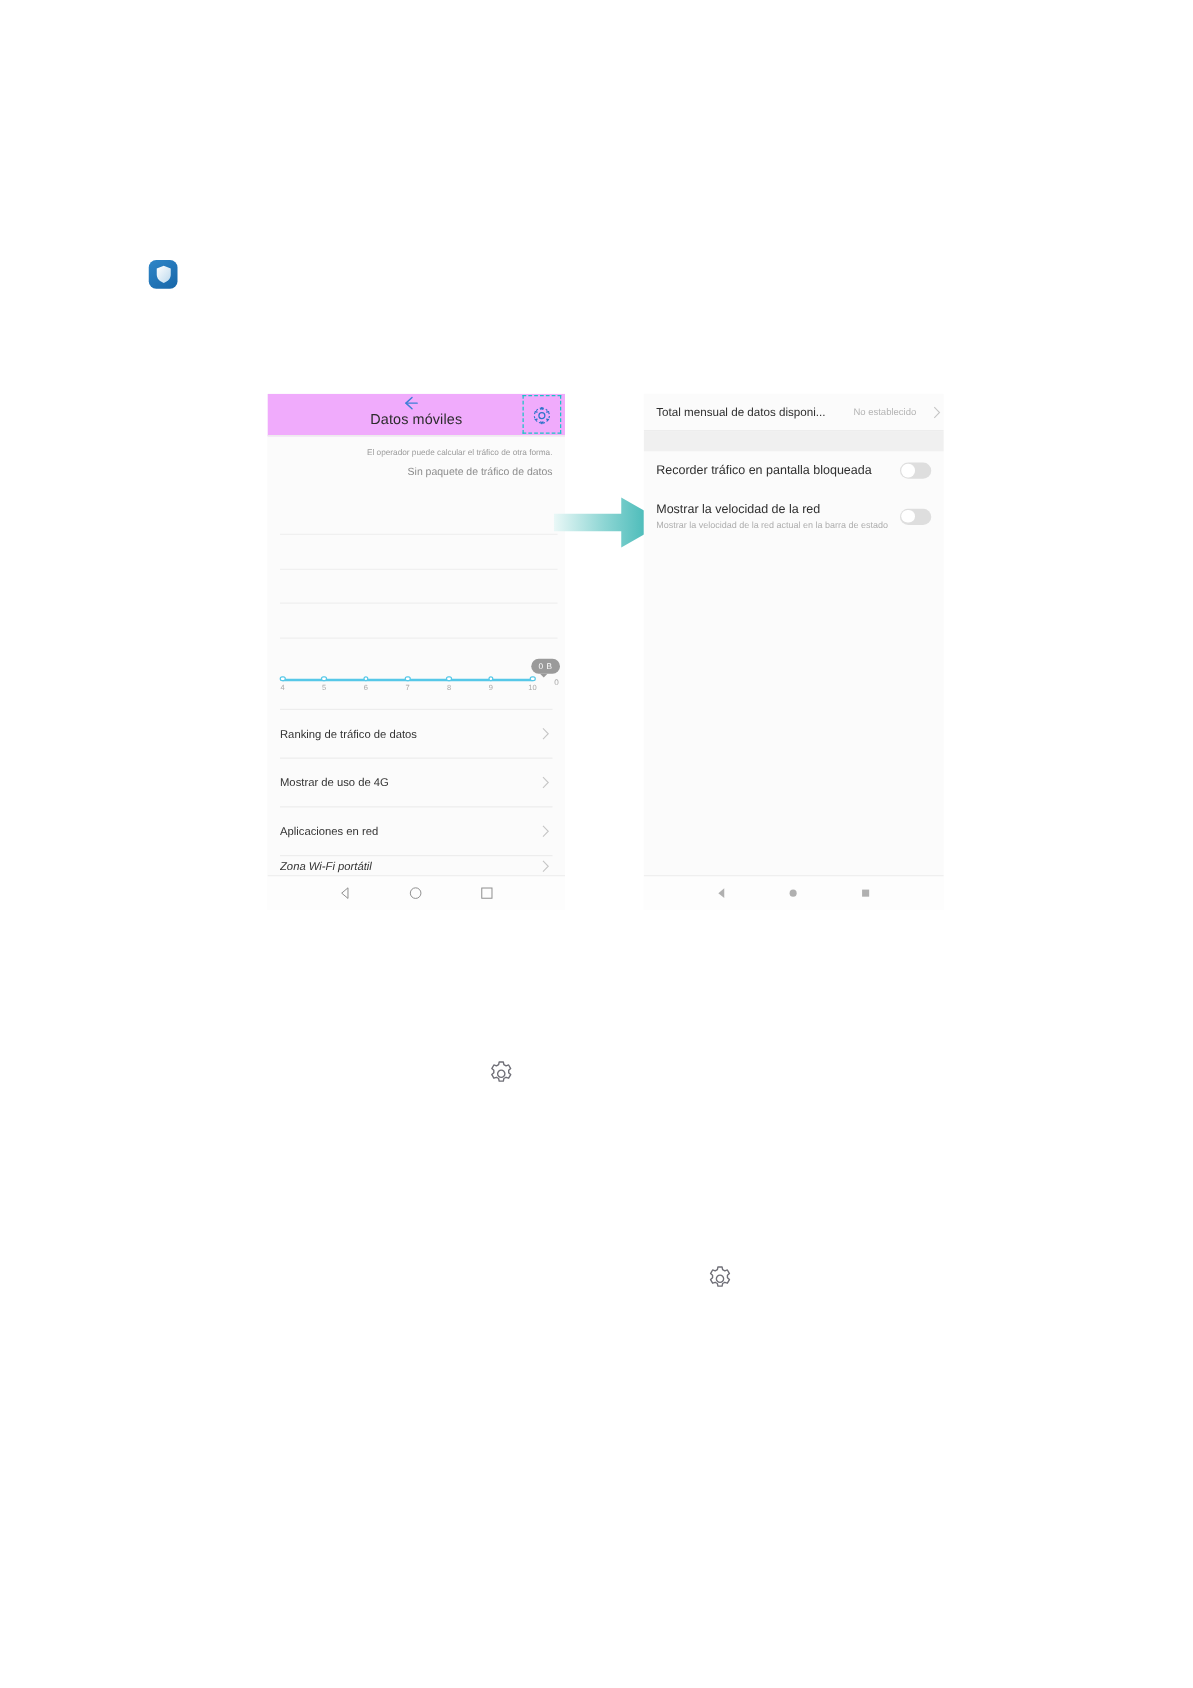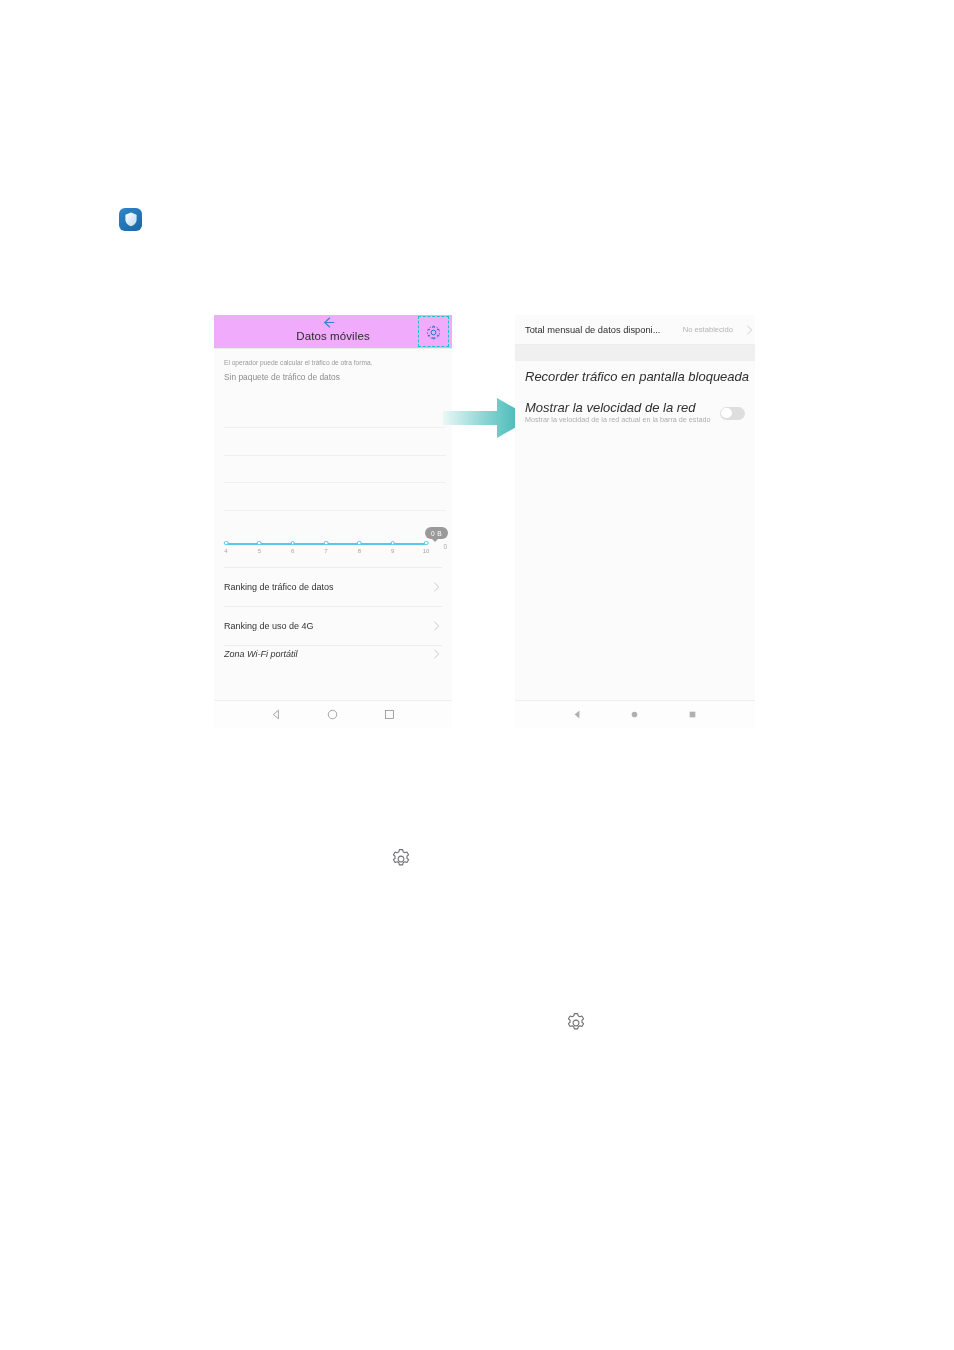--- a/index.html
+++ b/index.html
@@ -85,21 +85,21 @@
     position: absolute;
     right: 3px;
     top: 1px;
     width: 31px;
     height: 31px;
     border: 1.6px dashed #19c4c4;
     box-sizing: border-box;
   }
 
   
-  .info-block { padding: 7px 10px 2px 10px; }
+  .info-block { padding: 7px 10px 2px 10px; text-align: right; }
   .info-small {
     font-size: 6.6px;
     color: #9b9b9b;
     line-height: 13px;
     white-space: nowrap;
   }
   .info-medium {
     font-size: 8.4px;
     color: #8d8d8d;
     line-height: 16px;
@@ -271,25 +271,24 @@
   }
   .toggle-row {
     position: relative;
     display: flex;
     align-items: center;
     padding: 9px 10px;
     box-sizing: border-box;
   }
   .toggle-texts { flex: 1 1 auto; padding-right: 8px; }
   .tg-title {
-    font-size: 13px;
+    font-size: 10px;
     color: #2f2f2f;
     line-height: 13px;
     white-space: nowrap;
-    font-style: italic;
   }
   .tg-sub {
     font-size: 7.2px;
     color: #aeaeae;
     line-height: 10.5px;
     margin-top: 1px;
   }
   .switch {
     flex: 0 0 auto;
     width: 25px;
@@ -406,21 +405,29 @@
     <div class="list" id="left-list">
         <div class="row">
           <span class="row-label">Ranking de tráfico de datos</span>
           <span class="chev">
             <svg width="7" height="11" viewBox="0 0 8 12" aria-hidden="true">
               <path d="M1.6 1 L6.4 6 L1.6 11" fill="none" stroke="#c6c6c6" stroke-width="1"></path>
             </svg>
           </span>
         </div>
         <div class="row">
-          <span class="row-label">Ranking de uso de 4G</span>
+          <span class="row-label">Mostrar de uso de 4G</span>
+          <span class="chev">
+            <svg width="7" height="11" viewBox="0 0 8 12" aria-hidden="true">
+              <path d="M1.6 1 L6.4 6 L1.6 11" fill="none" stroke="#c6c6c6" stroke-width="1"></path>
+            </svg>
+          </span>
+        </div>
+        <div class="row">
+          <span class="row-label">Aplicaciones en red</span>
           <span class="chev">
             <svg width="7" height="11" viewBox="0 0 8 12" aria-hidden="true">
               <path d="M1.6 1 L6.4 6 L1.6 11" fill="none" stroke="#c6c6c6" stroke-width="1"></path>
             </svg>
           </span>
         </div>
         <div class="row row-clipped">
           <span class="row-label">Zona Wi-Fi portátil</span>
           <span class="chev">
             <svg width="7" height="11" viewBox="0 0 8 12" aria-hidden="true">

